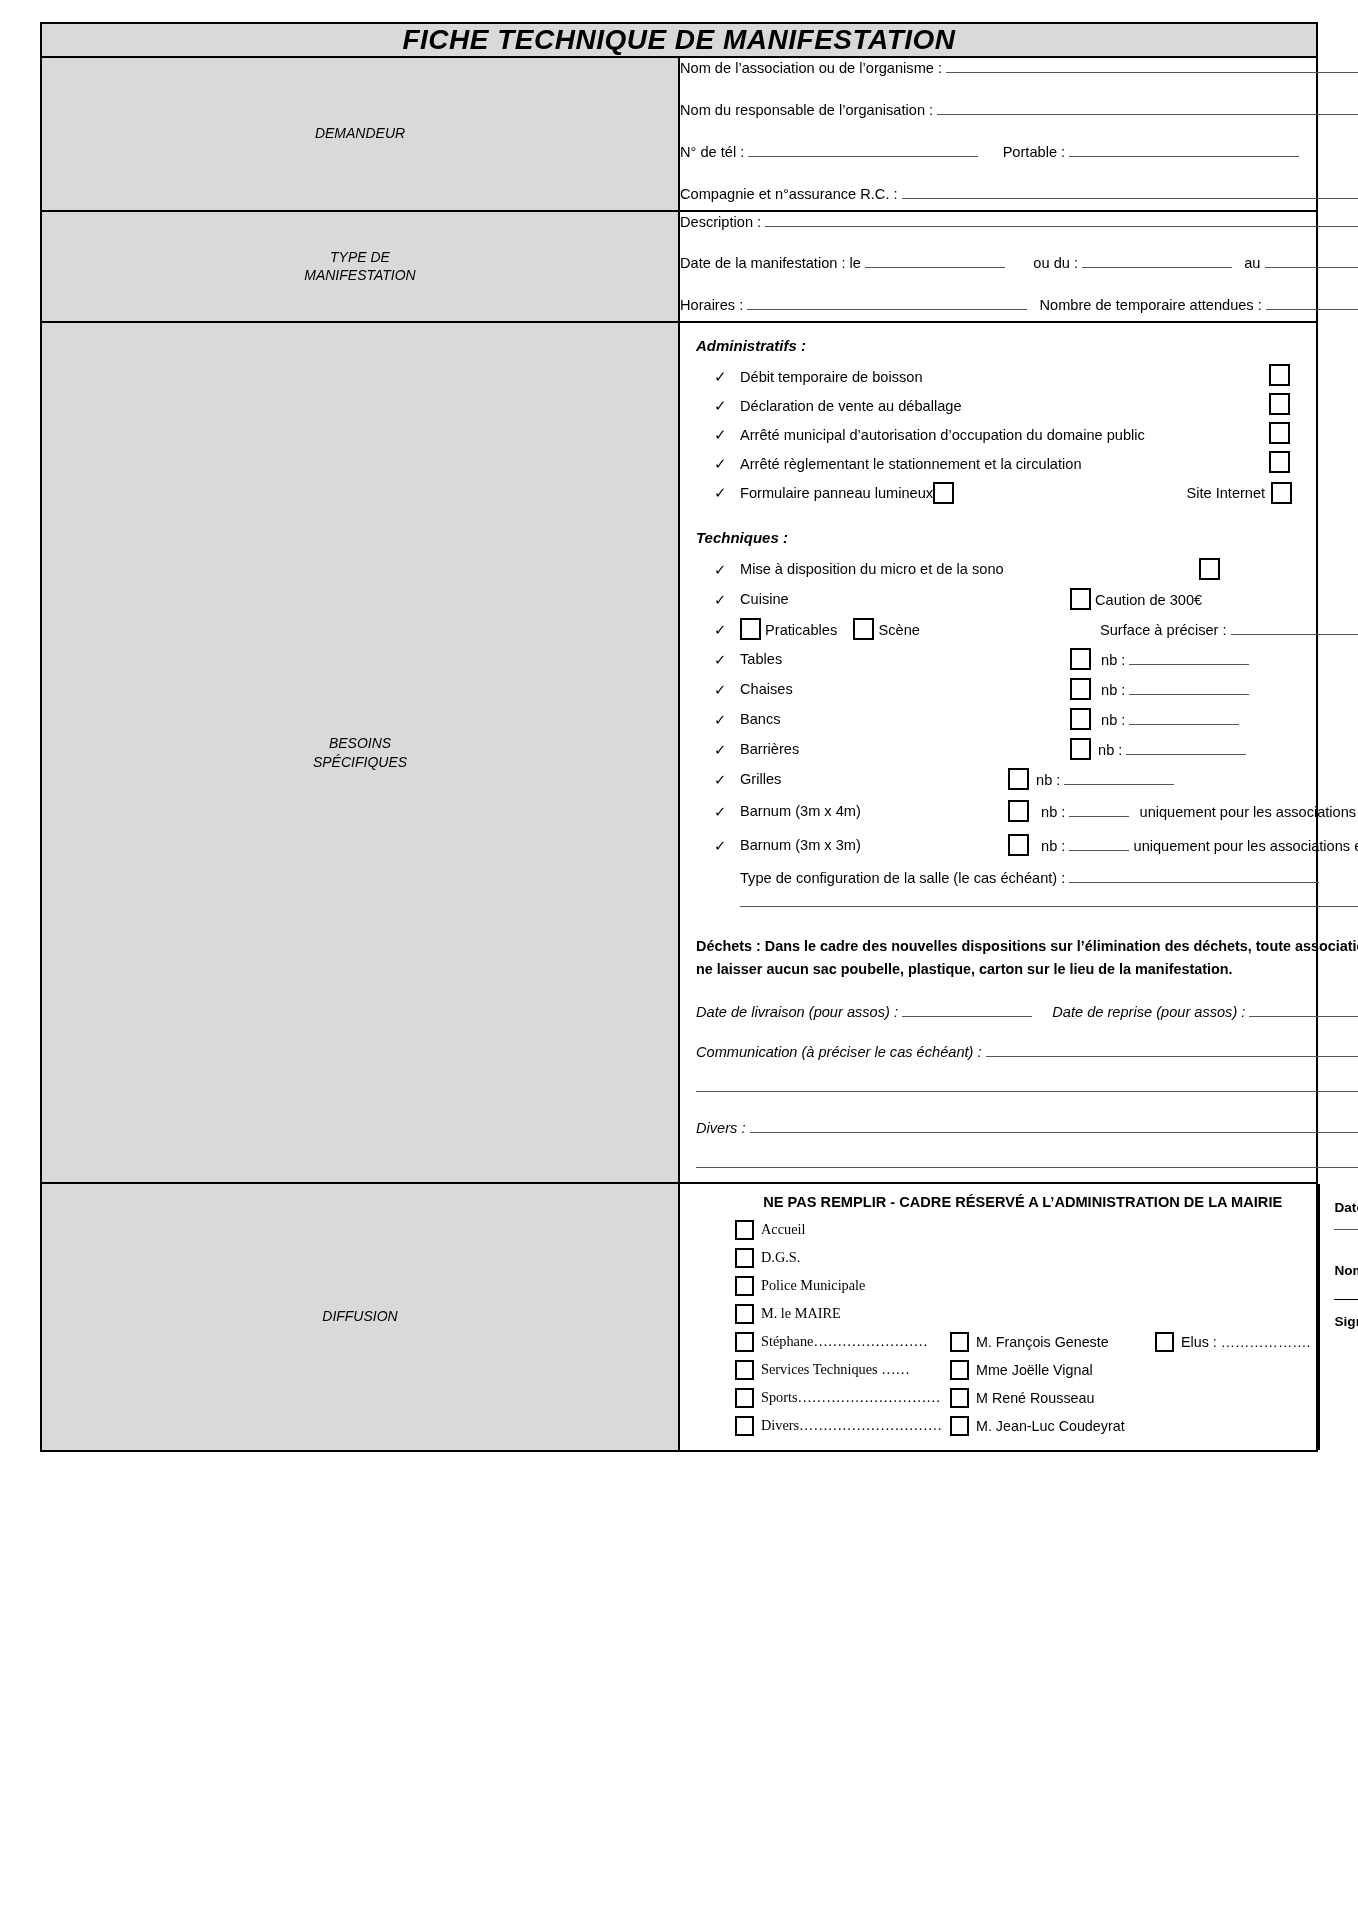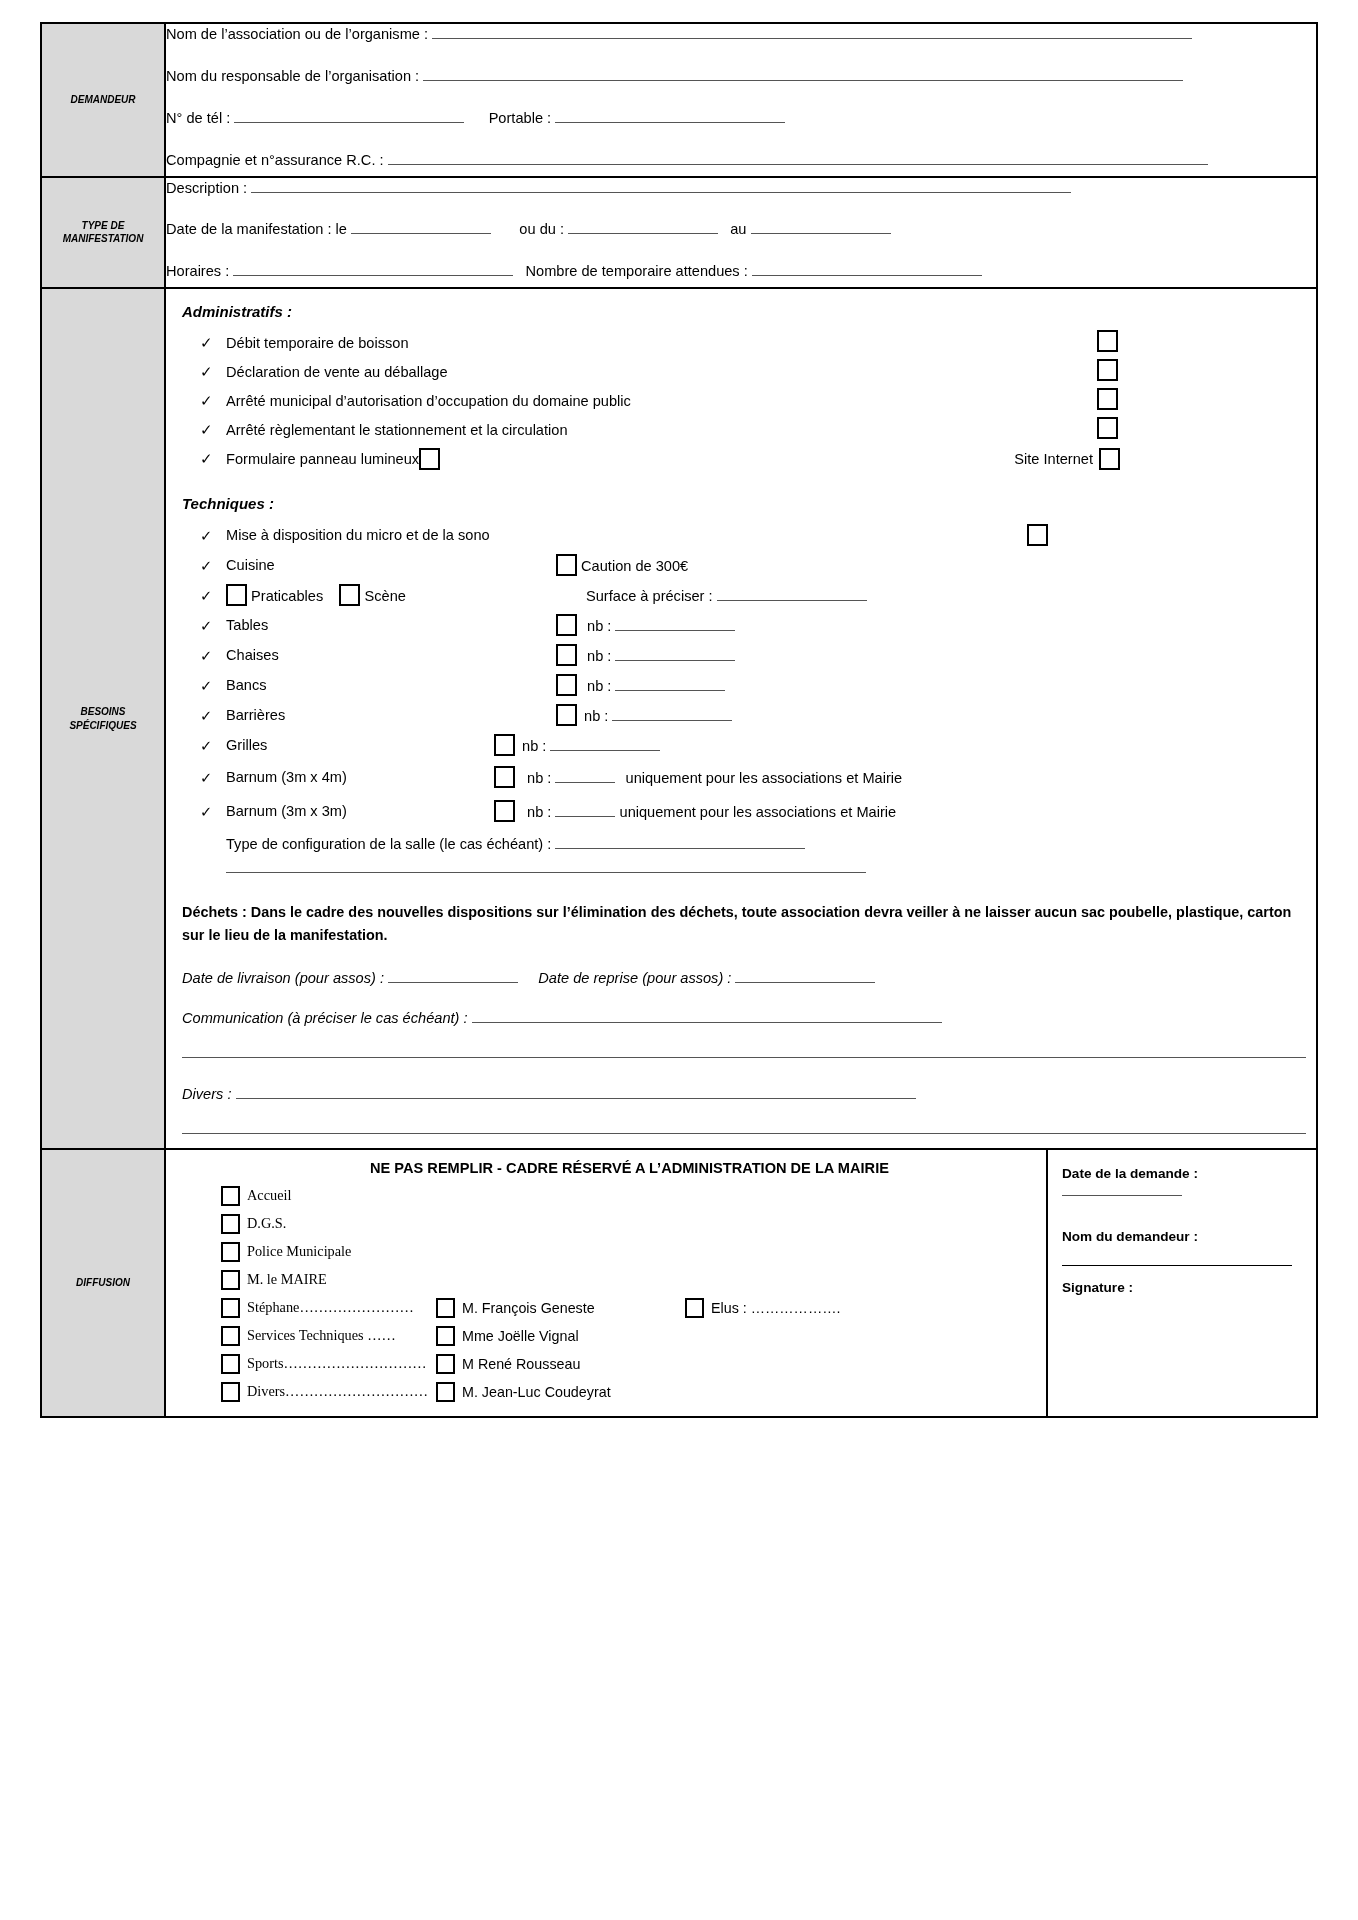--- a/index.html
+++ b/index.html
@@ -19,21 +19,21 @@
     background:#d9d9d9;
     text-align:center;
     padding:10px 0 12px 0;
   }
   .title-text {
     font-style:italic; font-weight:bold; font-size:28px; letter-spacing:.5px;
   }
 
   .label-cell {
     background:#d9d9d9;
-    font-style:italic; font-weight:bold; font-size:10px;
+    font-style:italic; font-weight:normal; font-size:14px;
     text-align:center; vertical-align:middle;
     padding:4px 2px;
     line-height:1.35;
   }
   .label-cell.mid { vertical-align:middle; }
 
   .body-cell { padding:12px 12px 12px 16px; font-size:14.5px; line-height:1.5; }
 
   .fline { margin:0 0 20px 0; white-space:nowrap; font-size:14.6px; }
   .fline:last-child { margin-bottom:4px; }
@@ -84,32 +84,37 @@
 
   
   .diff-wrap { display:flex;padding-left:39px; }
   .diff-main { flex:1 1 auto; padding:8px 8px 10px 16px; }
   .diff-side { width:270px; flex:0 0 270px; border-left:2.5px solid #000; padding:16px 12px 10px 14px; }
   .diff-title { font-weight:bold; font-size:14.6px; text-align:center; margin:2px 0 6px 0; }
   .diff-grid { }
   .diff-row { display:flex; align-items:center; min-height:28px; font-size:14.3px; }
   .dc1 { flex:0 0 215px; display:flex; align-items:center; gap:7px; white-space:nowrap;font-family:Liberation Serif, serif; }
   .dc2 { flex:0 0 205px; display:flex; align-items:center; gap:7px; white-space:nowrap; }
-  .dc3 { flex:1 1 auto; display:flex; align-items:center; gap:7px; white-space:nowrap;margin-left:44px; }
+  .dc3 { flex:1 1 auto; display:flex; align-items:center; gap:7px; white-space:nowrap; }
   .diff-side .dl { font-weight:bold; font-size:13.6px; margin-bottom:4px; }
   .diff-side .gap { height:26px; }
   .sig-rule { border-bottom:1.5px solid #000; height:18px; width:230px; margin:4px 0 14px 0; }
 </style>
 </head>
 <body>
 
 <div class="page">
 <table class="form">
 
   <tbody>
+        <tr>
+    <td colspan="2" class="title-cell">
+      <div class="title-text">FICHE TECHNIQUE DE MANIFESTATION</div>
+    </td>
+  </tr>
 
   <tr>
     <td class="label-cell mid" style="width:124px">DEMANDEUR</td>
     <td class="body-cell">
       <div class="fline">
         <span>Nom de l’association ou de l’organisme :</span>
         <span class="u w760"></span>
       </div>
       <div class="fline">
         <span>Nom du responsable de l’organisation :</span>

